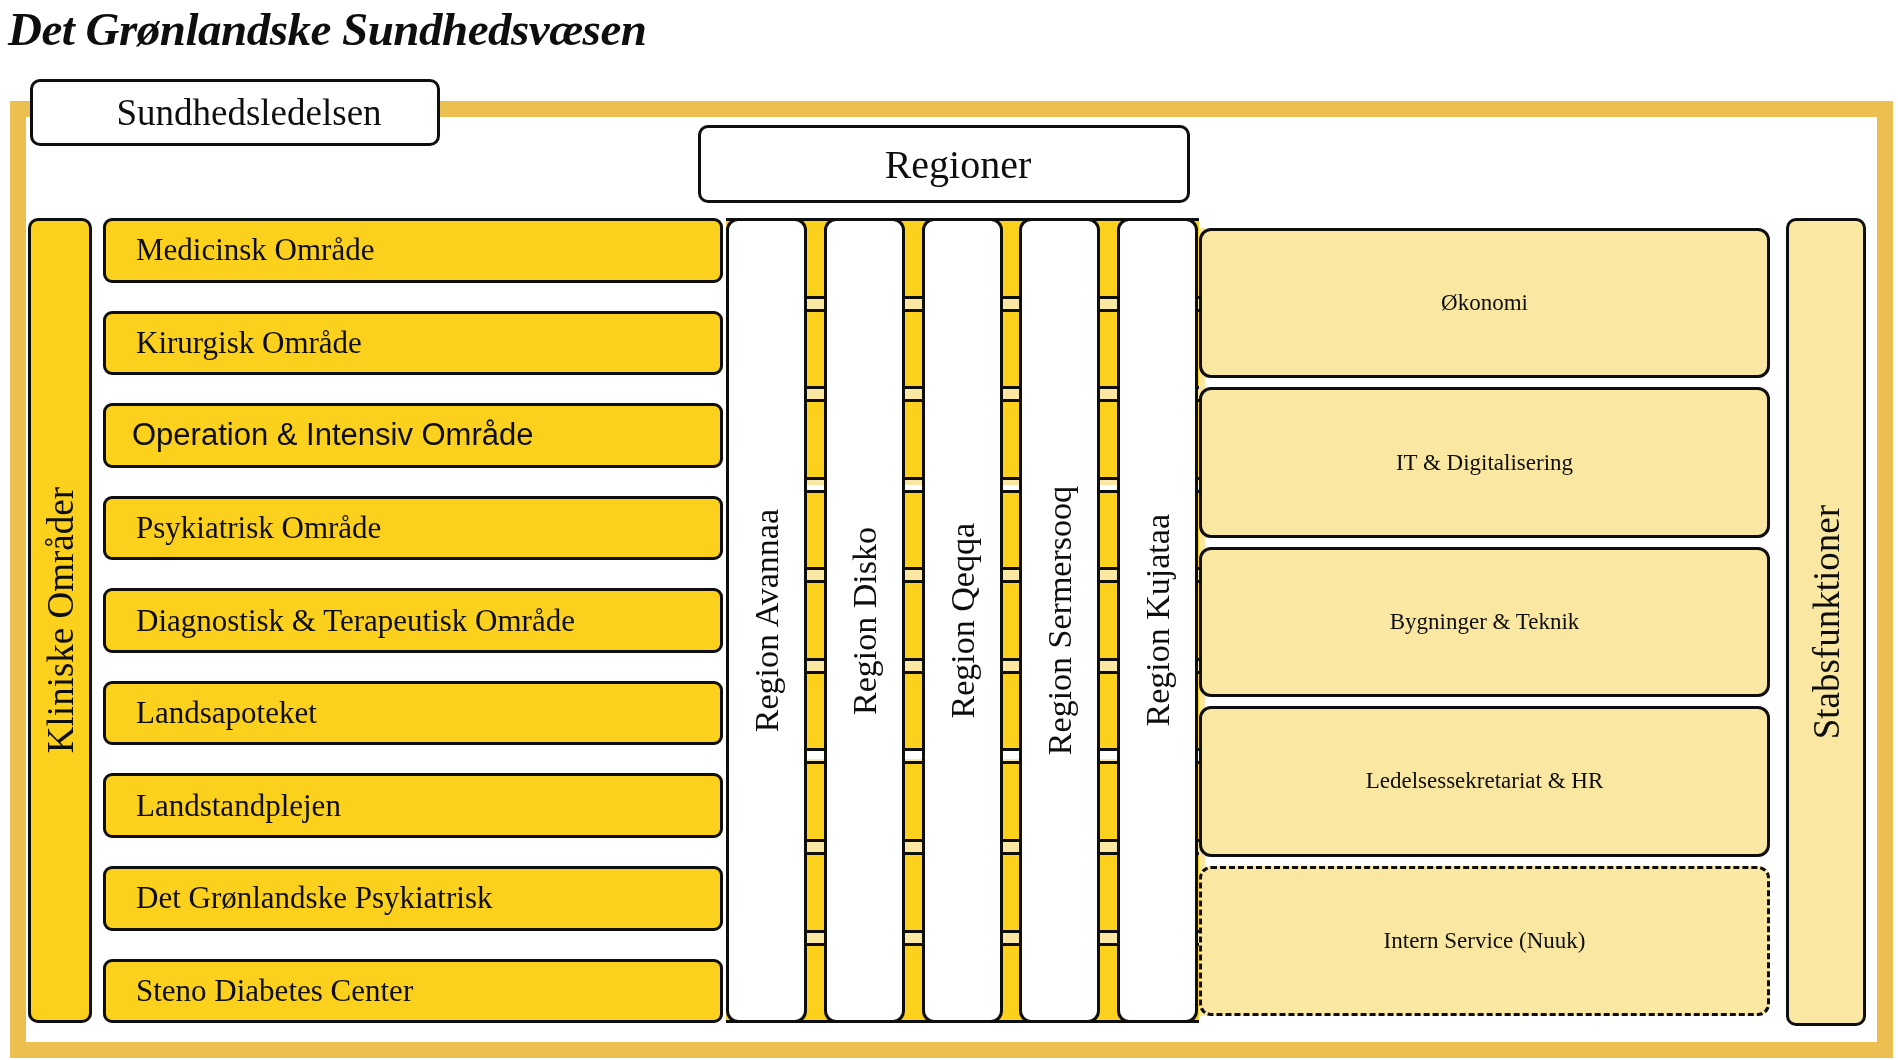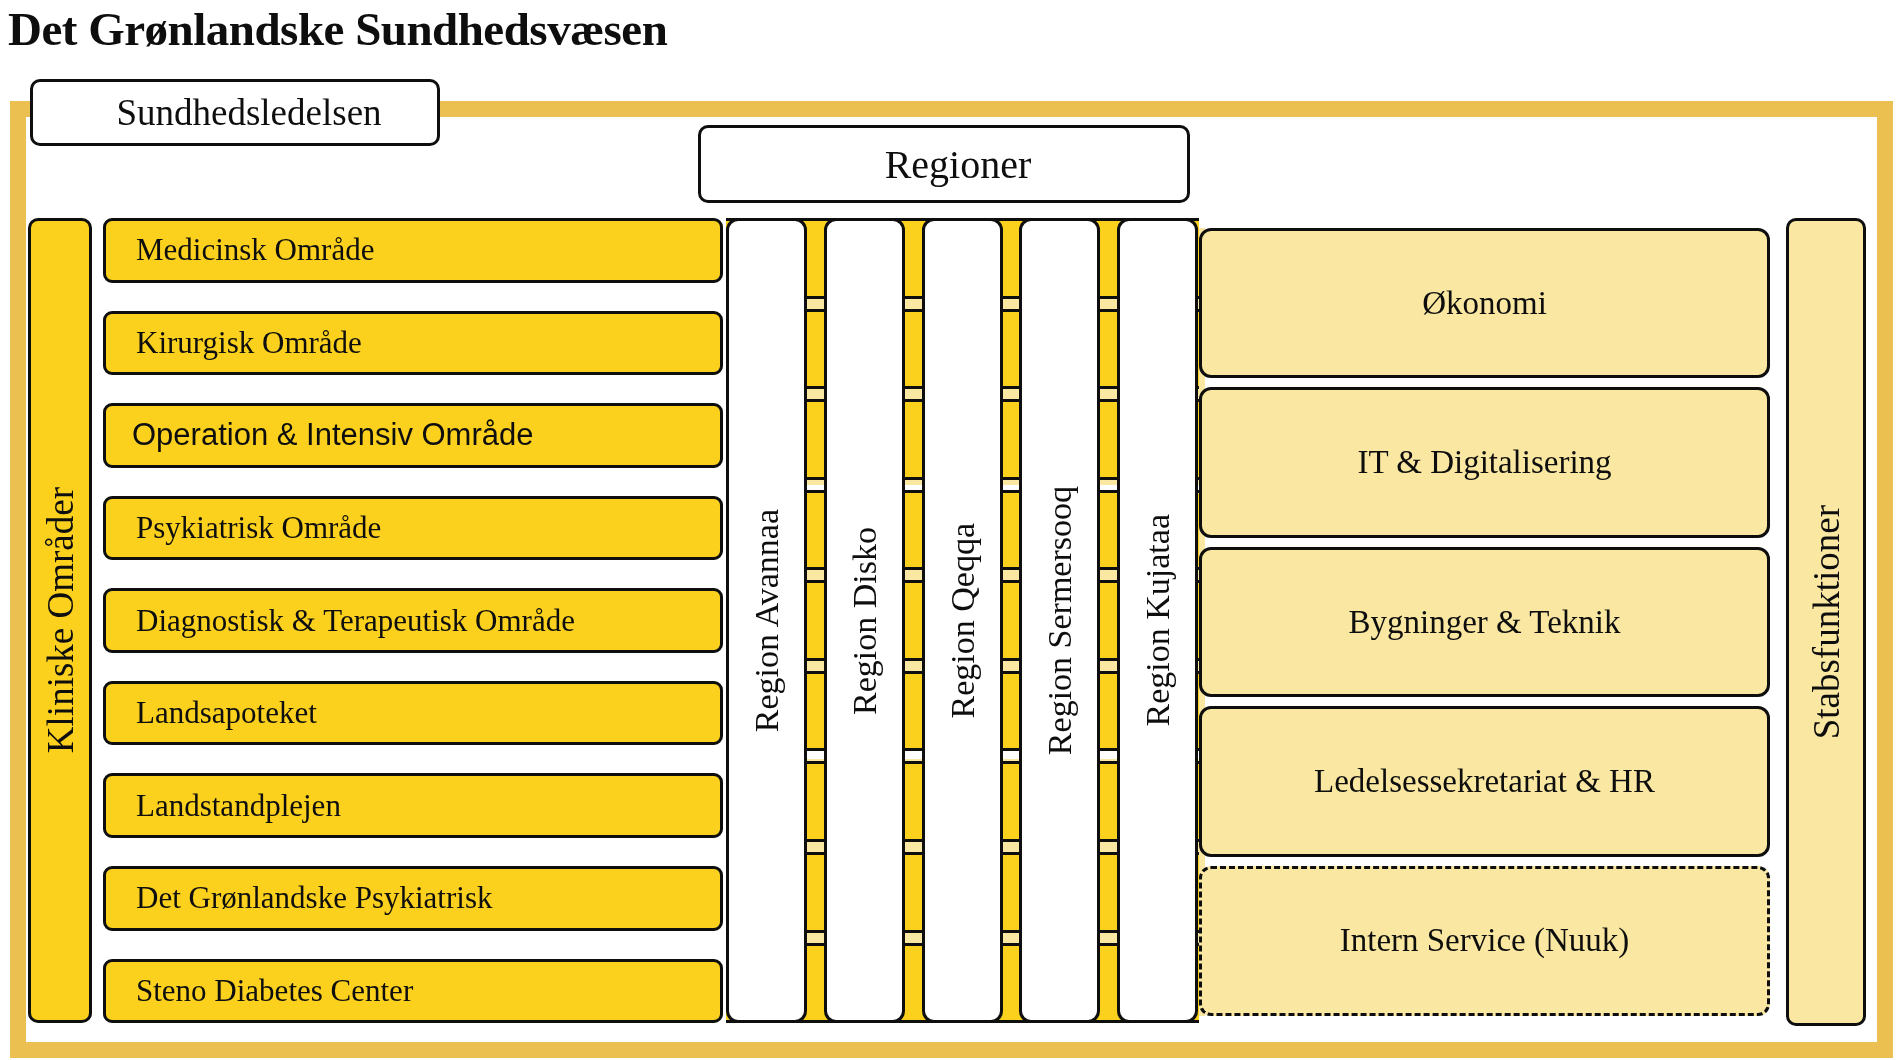--- a/index.html
+++ b/index.html
@@ -10,21 +10,21 @@
     width:1898px;height:1060px;position:relative;overflow:hidden;
     background:var(--paper);
     font-family:"Liberation Serif", serif;
     color:var(--ink);
   }
   .abs{position:absolute;box-sizing:border-box;}
 
   .title{
     left:8px;top:2px;width:1100px;height:62px;
     font-size:47px;font-weight:700;letter-spacing:-0.5px;
-    white-space:nowrap;z-index:30;
+    white-space:nowrap;z-index:30;font-style:italic;
   }
 
   .outer-frame{
     left:10px;top:101px;width:1883px;height:957px;
     border:16px solid var(--frame);
     z-index:0;
   }
 
   .head-box{
     background:var(--paper);
@@ -90,21 +90,21 @@
 
   .staff-wrap{
     left:1199px;top:228px;width:571px;height:788px;
     display:flex;flex-direction:column;gap:9px;
     z-index:4;
   }
   .staff-box{
     flex:1;background:var(--cream);
     border:3px solid var(--ink);border-radius:12px;
     display:flex;align-items:center;justify-content:center;
-    font-size:33px;
+    font-size:23px;
   }
   .dashed{border-style:dashed;}
 </style>
 </head>
 <body>
 
 <div class="abs title">Det Grønlandske Sundhedsvæsen</div>
 
 <div class="abs outer-frame"></div>
 

